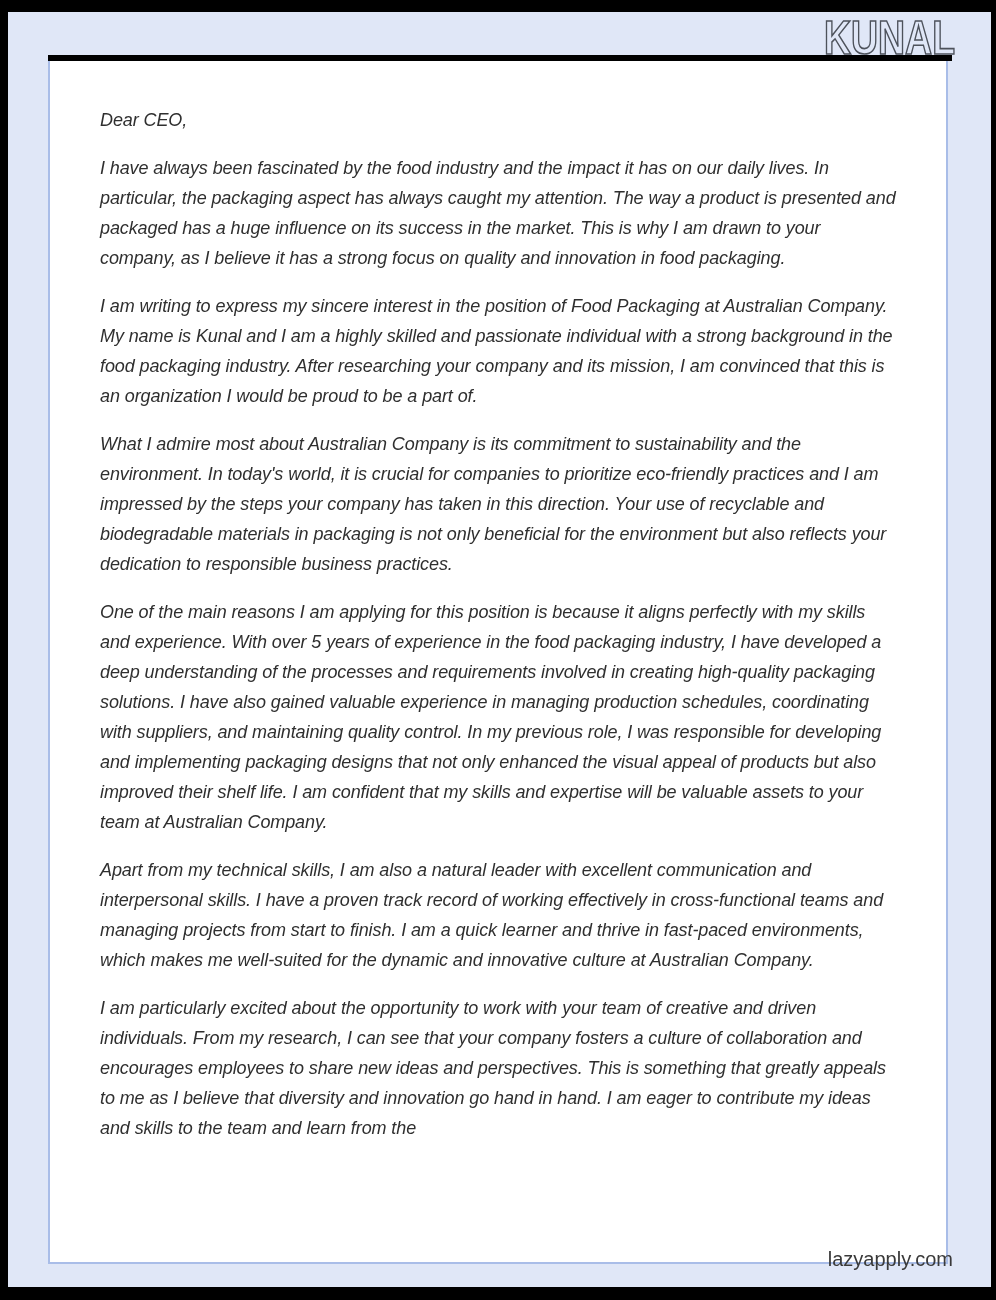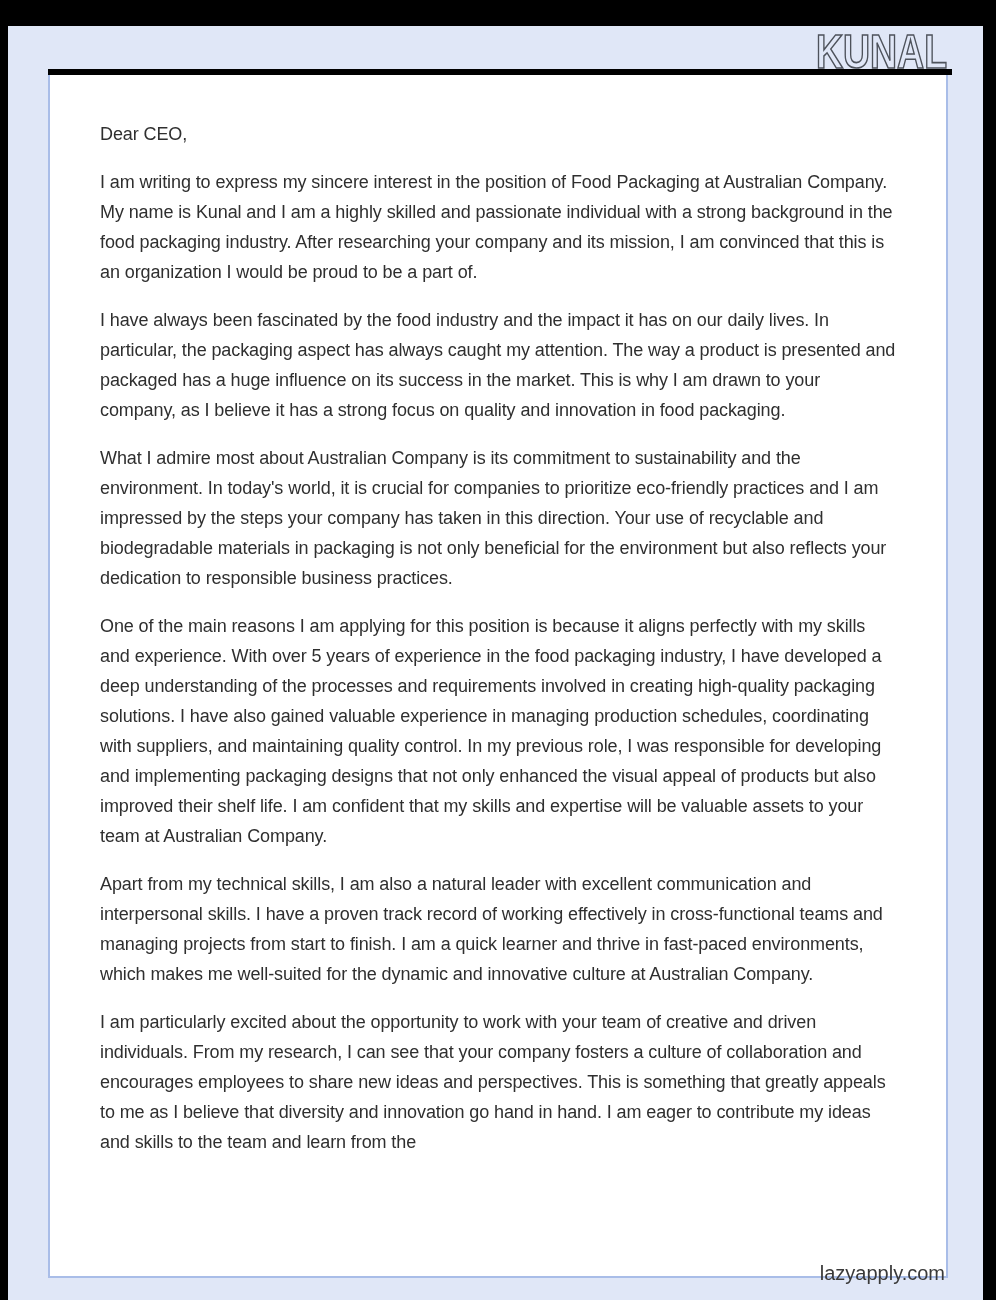--- a/index.html
+++ b/index.html
@@ -11,25 +11,26 @@
     height: 1300px;
     position: relative;
     background: #000000;
     overflow: hidden;
     font-family: "Liberation Sans", sans-serif;
   }
   
   .canvas {
     position: absolute;
     left: 8px;
-    top: 26px;
+    top: 12px;
     width: 975px;
     height: 1275px;
     background: #e0e7f7;
     overflow: hidden;
+    padding-left: 8px;
   }
   
   .logo {
     position: absolute;
     top: 0px;
     right: 36px;
     width: 160px;
     height: 50px;
   }
   
@@ -57,20 +58,21 @@
   }
   .letter {
     padding: 44px 50px 0 50px;
     font-size: 18px;
     line-height: 30px;
     color: #2f2f2f;
     letter-spacing: -0.1px;
   }
   .letter p {
     margin: 18px 0 0 0;
+    font-style: italic;
   }
   .letter p.salutation {
     margin-top: 0;
   }
   .watermark {
     position: absolute;
     top: 1236px;
     right: 38px;
     font-size: 20px;
     color: #3a3a3a;
@@ -86,22 +88,22 @@
     <g transform="translate(160,0) scale(0.78 1)">
       <text x="0" y="42" text-anchor="end" font-family="Liberation Sans, sans-serif" font-size="48" font-weight="bold" fill="none" stroke="#4d525b" stroke-width="1.7">KUNAL</text>
     </g>
   </svg>
 
   <div class="top-rule"></div>
 
   <div class="page">
     <div class="letter">
       <p class="salutation">Dear CEO,</p>
+      <p>I have always been fascinated by the food industry and the impact it has on our daily lives. In particular, the packaging aspect has always caught my attention. The way a product is presented and packaged has a huge influence on its success in the market. This is why I am drawn to your company, as I believe it has a strong focus on quality and innovation in food packaging.</p>
       <p>I am writing to express my sincere interest in the position of Food Packaging at Australian Company. My name is Kunal and I am a highly skilled and passionate individual with a strong background in the food packaging industry. After researching your company and its mission, I am convinced that this is an organization I would be proud to be a part of.</p>
-      <p>I have always been fascinated by the food industry and the impact it has on our daily lives. In particular, the packaging aspect has always caught my attention. The way a product is presented and packaged has a huge influence on its success in the market. This is why I am drawn to your company, as I believe it has a strong focus on quality and innovation in food packaging.</p>
       <p>What I admire most about Australian Company is its commitment to sustainability and the environment. In today's world, it is crucial for companies to prioritize eco-friendly practices and I am impressed by the steps your company has taken in this direction. Your use of recyclable and biodegradable materials in packaging is not only beneficial for the environment but also reflects your dedication to responsible business practices.</p>
       <p>One of the main reasons I am applying for this position is because it aligns perfectly with my skills and experience. With over 5 years of experience in the food packaging industry, I have developed a deep understanding of the processes and requirements involved in creating high-quality packaging solutions. I have also gained valuable experience in managing production schedules, coordinating with suppliers, and maintaining quality control. In my previous role, I was responsible for developing and implementing packaging designs that not only enhanced the visual appeal of products but also improved their shelf life. I am confident that my skills and expertise will be valuable assets to your team at Australian Company.</p>
       <p>Apart from my technical skills, I am also a natural leader with excellent communication and interpersonal skills. I have a proven track record of working effectively in cross-functional teams and managing projects from start to finish. I am a quick learner and thrive in fast-paced environments, which makes me well-suited for the dynamic and innovative culture at Australian Company.</p>
       <p>I am particularly excited about the opportunity to work with your team of creative and driven individuals. From my research, I can see that your company fosters a culture of collaboration and encourages employees to share new ideas and perspectives. This is something that greatly appeals to me as I believe that diversity and innovation go hand in hand. I am eager to contribute my ideas and skills to the team and learn from the</p>
     </div>
   </div>
 
   <div class="watermark">lazyapply.com</div>
 
 </div>

